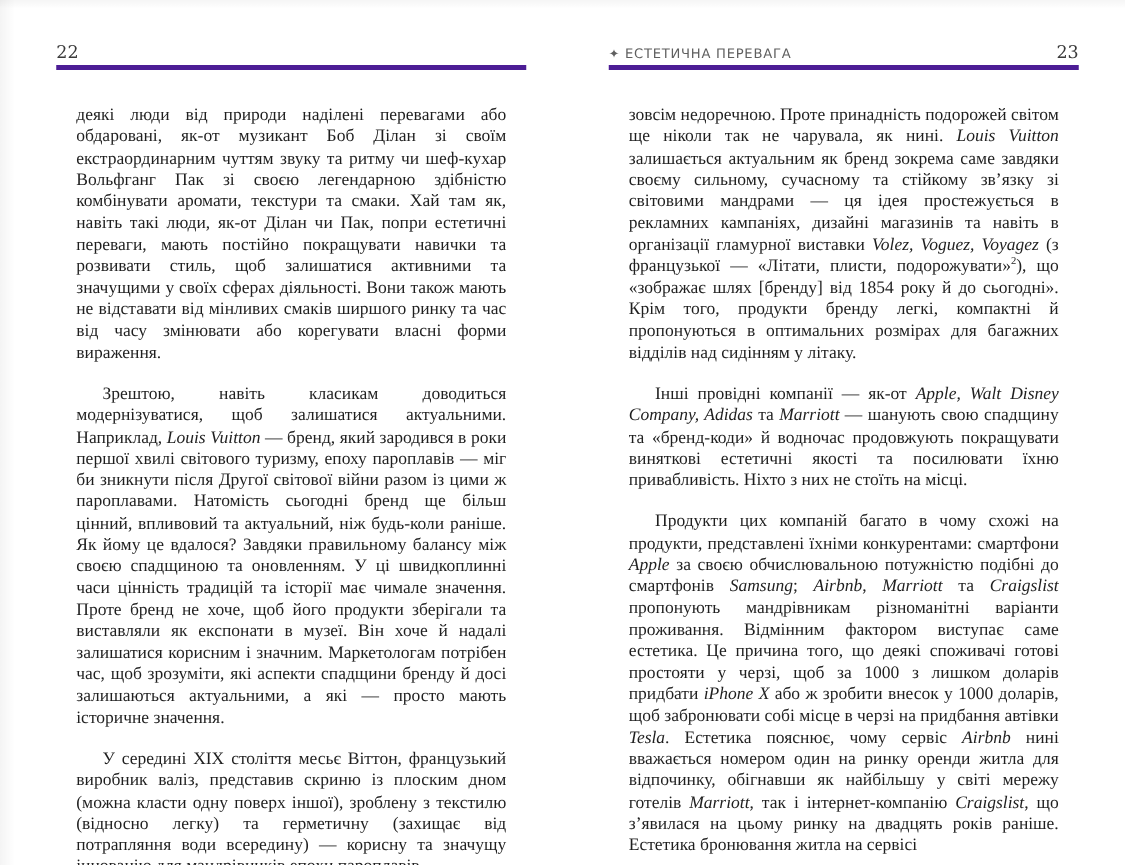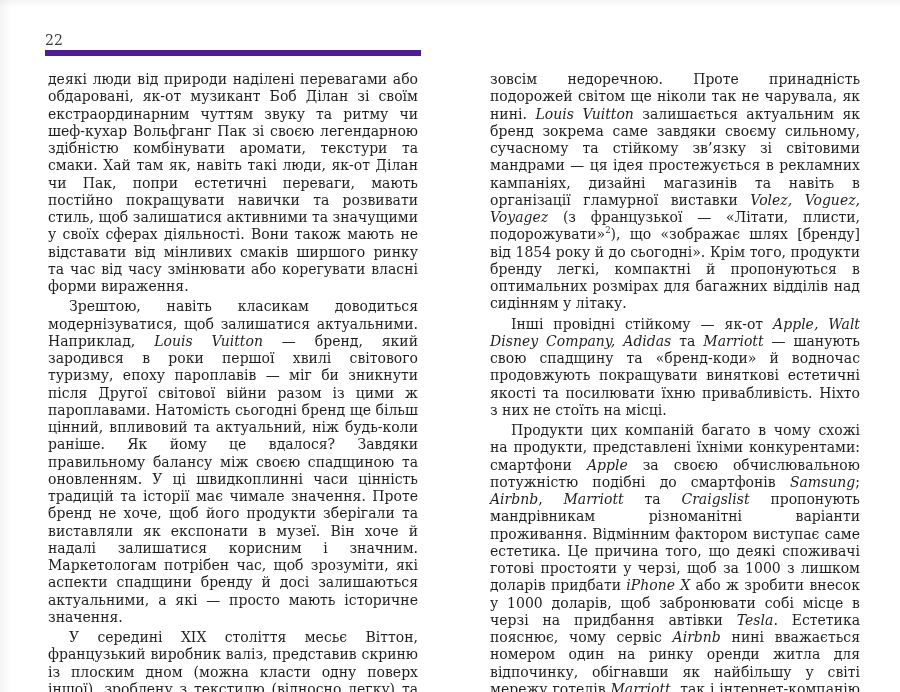--- a/index.html
+++ b/index.html
@@ -27,21 +27,21 @@
     width: 376px;
     height: 692px;
   }
   .page.left  { left: 45px; }
   .page.right { left: 487px; }
 
   .running-head {
     position: absolute;
     top: 34px; left: 0; right: 0;
     height: 22px;
-    border-bottom: 6px solid #4c1d95;
+    border-bottom: 4px solid #4c1d95;
     display: flex;
     align-items: flex-end;
     justify-content: space-between;
     padding-bottom: 3px;
     box-sizing: border-box;
   }
   .page-number {
     font-family: "DejaVu Serif", "Liberation Serif", serif;
     font-size: 14px;
     color: #3a3a3a;
@@ -62,21 +62,21 @@
     color: #5f5f5f;
   }
   .body-text {
     position: absolute;
     top: 68px; left: 0; right: 0;
     color: #1f1f1f;
     font-size: 14px;
     line-height: 17.25px;
     text-align: justify;
   }
-  .para { margin: 3px; }
+  .para { margin: 16px; font-family: Liberation Serif, serif; }
   .para.indent { text-indent: 21px; }
   .para i { font-style: italic; }
   .para sup {
     font-size: 8.5px;
     line-height: 0;
     vertical-align: super;
   }
 </style>
 </head>
 <body>
@@ -89,18 +89,22 @@
     <span class="page-number">22</span>
   </div>
   <div class="body-text">
       <p class="para"><span>деякі люди від природи наділені перевагами або обдаровані, як-от музикант Боб Ділан зі своїм екстраординарним чуттям звуку та ритму чи шеф-кухар Вольфганг Пак зі своєю легендарною здібністю комбінувати аромати, текстури та смаки. Хай там як, навіть такі люди, як-от Ділан чи Пак, попри естетичні переваги, мають постійно покращувати навички та розвивати стиль, щоб залишатися активними та значущими у своїх сферах діяльності. Вони також мають не відставати від мінливих смаків ширшого ринку та час від часу змінювати або корегувати власні форми вираження.</span></p>
       <p class="para indent"><span>Зрештою, навіть класикам доводиться модернізуватися, щоб залишатися актуальними. Наприклад, </span><i>Louis Vuitton</i><span> — бренд, який зародився в роки першої хвилі світового туризму, епоху пароплавів — міг би зникнути після Другої світової війни разом із цими ж пароплавами. Натомість сьогодні бренд ще більш цінний, впливовий та актуальний, ніж будь-коли раніше. Як йому це вдалося? Завдяки правильному балансу між своєю спадщиною та оновленням. У ці швидкоплинні часи цінність традицій та історії має чимале значення. Проте бренд не хоче, щоб його продукти зберігали та виставляли як експонати в музеї. Він хоче й надалі залишатися корисним і значним. Маркетологам потрібен час, щоб зрозуміти, які аспекти спадщини бренду й досі залишаються актуальними, а які — просто мають історичне значення.</span></p>
       <p class="para indent"><span>У середині XIX століття месьє Віттон, французький виробник валіз, представив скриню із плоским дном (можна класти одну поверх іншої), зроблену з текстилю (відносно легку) та герметичну (захищає від потрапляння води всередину) — корисну та значущу інновацію для мандрівників епохи пароплавів.</span></p>
     </div>
 </div>
 
 <div class="page right">
+  <div class="running-head">
+    <span class="head-title"><span class="ornament">✦</span>&nbsp;<span>ЕСТЕТИЧНА ПЕРЕВАГА</span></span>
+    <span class="page-number">23</span>
+  </div>
   <div class="body-text">
       <p class="para"><span>зовсім недоречною. Проте принадність подорожей світом ще ніколи так не чарувала, як нині. </span><i>Louis Vuitton</i><span> залишається актуальним як бренд зокрема саме завдяки своєму сильному, сучасному та стійкому зв’язку зі світовими мандрами — ця ідея простежується в рекламних кампаніях, дизайні магазинів та навіть в організації гламурної виставки </span><i>Volez, Voguez, Voyagez</i><span> (з французької — «Літати, плисти, подорожувати»</span><sup>2</sup><span>), що «зображає шлях [бренду] від 1854 року й до сьогодні». Крім того, продукти бренду легкі, компактні й пропонуються в оптимальних розмірах для багажних відділів над сидінням у літаку.</span></p>
-      <p class="para indent"><span>Інші провідні стійкому — як-от </span><i>Apple, Walt Disney Company, Adidas</i><span> та </span><i>Marriott</i><span> — шанують свою спадщину та «бренд-коди» й водночас продовжують покращувати виняткові естетичні якості та посилювати їхню привабливість. Ніхто з них не стоїть на місці.</span></p>
+      <p class="para indent"><span>Інші провідні компанії — як-от </span><i>Apple, Walt Disney Company, Adidas</i><span> та </span><i>Marriott</i><span> — шанують свою спадщину та «бренд-коди» й водночас продовжують покращувати виняткові естетичні якості та посилювати їхню привабливість. Ніхто з них не стоїть на місці.</span></p>
       <p class="para indent"><span>Продукти цих компаній багато в чому схожі на продукти, представлені їхніми конкурентами: смартфони </span><i>Apple</i><span> за своєю обчислювальною потужністю подібні до смартфонів </span><i>Samsung</i><span>; </span><i>Airbnb</i><span>, </span><i>Marriott</i><span> та </span><i>Craigslist</i><span> пропонують мандрівникам різноманітні варіанти проживання. Відмінним фактором виступає саме естетика. Це причина того, що деякі споживачі готові простояти у черзі, щоб за 1000 з лишком доларів придбати </span><i>iPhone X</i><span> або ж зробити внесок у 1000 доларів, щоб забронювати собі місце в черзі на придбання автівки </span><i>Tesla</i><span>. Естетика пояснює, чому сервіс </span><i>Airbnb</i><span> нині вважається номером один на ринку оренди житла для відпочинку, обігнавши як найбільшу у світі мережу готелів </span><i>Marriott</i><span>, так і інтернет-компанію </span><i>Craigslist</i><span>, що з’явилася на цьому ринку на двадцять років раніше. Естетика бронювання житла на сервісі </span></p>
     </div>
 </div>
 
 </body></html>

